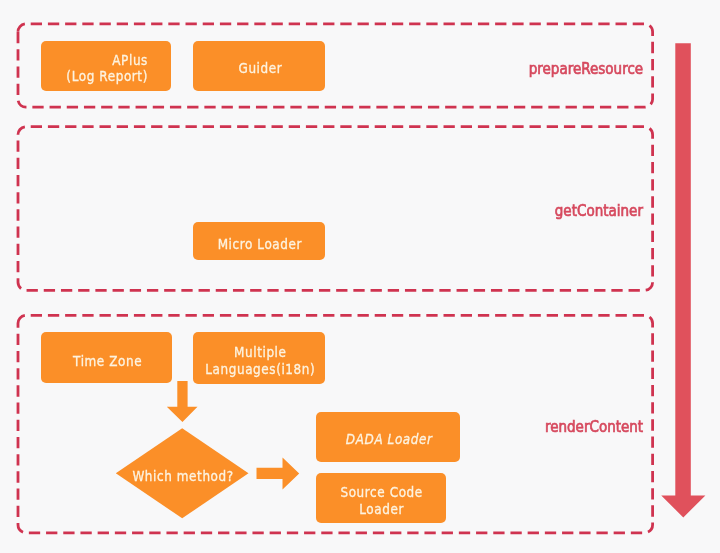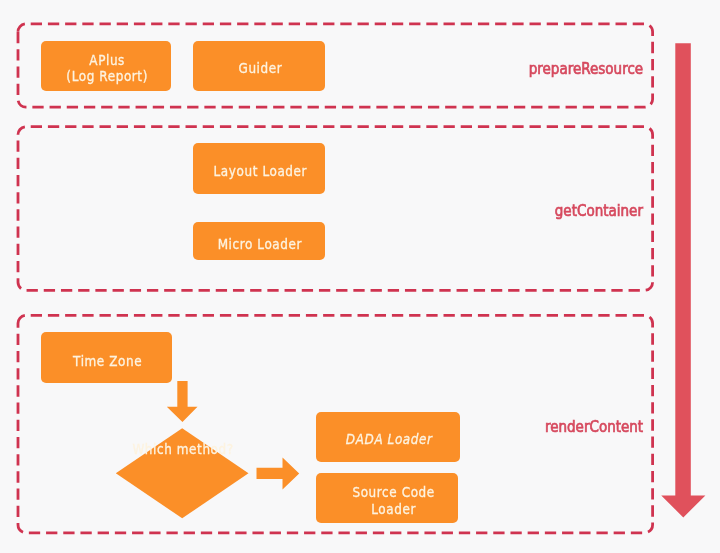--- a/index.html
+++ b/index.html
@@ -32,57 +32,60 @@
 
 <div class="stage">
 
   <svg class="frames" width="720" height="553">
     <path class="group" d="M18,31.8 A8,8 0 0 1 26,23.8 L644.6,23.8 A8,8 0 0 1 652.6,31.8 L652.6,99.2 A8,8 0 0 1 644.6,107.2 L26,107.2 A8,8 0 0 1 18,99.2 Z"></path>
     <path class="group" d="M18,134.7 A8,8 0 0 1 26,126.7 L644.6,126.7 A8,8 0 0 1 652.6,134.7 L652.6,282.3 A8,8 0 0 1 644.6,290.3 L26,290.3 A8,8 0 0 1 18,282.3 Z"></path>
     <path class="group" d="M18,323.3 A8,8 0 0 1 26,315.3 L644.6,315.3 A8,8 0 0 1 652.6,323.3 L652.6,524.8 A8,8 0 0 1 644.6,532.8 L26,532.8 A8,8 0 0 1 18,524.8 Z"></path>
   </svg>
   <div class="grouplabel" style="right:77px;top:62px;">prepareResource</div>
 
-  <div class="node" style="left:40.5px;top:40.5px;width:130.5px;height:50.4px;">
+  <div class="node" style="left:40.5px;top:40.5px;width:130.5px;height:50.4px;text-align:right;">
     <div class="twoline">
       <span class="nodetext">APlus</span>
       <span class="nodetext">(Log Report)</span>
     </div>
   </div>
   <div class="node" style="left:193.4px;top:40.5px;width:131.5px;height:50.4px;text-align:center;">
     <span class="nodetext">Guider</span>
   </div>
 
   <div class="grouplabel" style="right:77px;top:204px;">getContainer</div>
 
-  <div class="node" style="left:193.4px;top:143.3px;width:131.5px;height:50.3px;">
-    <span class="nodetext">Layout Loader</span>
-  </div>
   <div class="node" style="left:193.4px;top:222.2px;width:131.5px;height:38px;">
     <span class="nodetext">Micro Loader</span>
   </div>
 
   <div class="grouplabel" style="right:77px;top:420px;">renderContent</div>
 
   <div class="node" style="left:41px;top:332.3px;width:130.5px;height:51px;">
     <span class="nodetext">Time Zone</span>
   </div>
+  <div class="node" style="left:193.4px;top:332.3px;width:131.5px;height:51.6px;">
+    <div class="twoline">
+      <span class="nodetext">Multiple</span>
+      <span class="nodetext">Languages(i18n)</span>
+    </div>
+  </div>
   <div class="node" style="left:315.8px;top:411.7px;width:144px;height:50px;font-style:italic;">
     <span class="nodetext">DADA Loader</span>
   </div>
-  <div class="node" style="left:315.8px;top:473.3px;width:130px;height:50.2px;padding-left:12px;">
+  <div class="node" style="left:315.8px;top:473.3px;width:130px;height:50.2px;">
     <div class="twoline">
       <span class="nodetext">Source Code</span>
       <span class="nodetext">Loader</span>
     </div>
   </div>
 
   <svg class="shapes" width="720" height="553">
     <polygon points="182.2,428.3 248.5,473.3 182.2,518.3 115.8,473.3" fill="#fb8f28"></polygon>
     <polygon points="177.3,381 187.6,381 187.6,406.8 197.5,406.8 182.45,422 166.8,406.8 177.3,406.8" fill="#fb8f28"></polygon>
     <polygon points="256.5,467.8 282.5,467.8 282.5,457.4 299.2,473.4 282.5,489.5 282.5,479.1 256.5,479.1" fill="#fb8f28"></polygon>
     <polygon points="675.3,43.3 690.8,43.3 690.8,495.4 705.4,495.4 683.3,517.5 661.25,495.4 675.3,495.4" fill="#e0515c"></polygon>
   </svg>
-  <div class="diamondlabel" style="left:115.8px;top:430px;width:132.7px;height:33px;">
+  <div class="diamondlabel" style="left:115.8px;top:457px;width:132.7px;height:33px;">
     <span class="nodetext">Which method?</span>
   </div>
 
 </div>
 
 </body></html>

